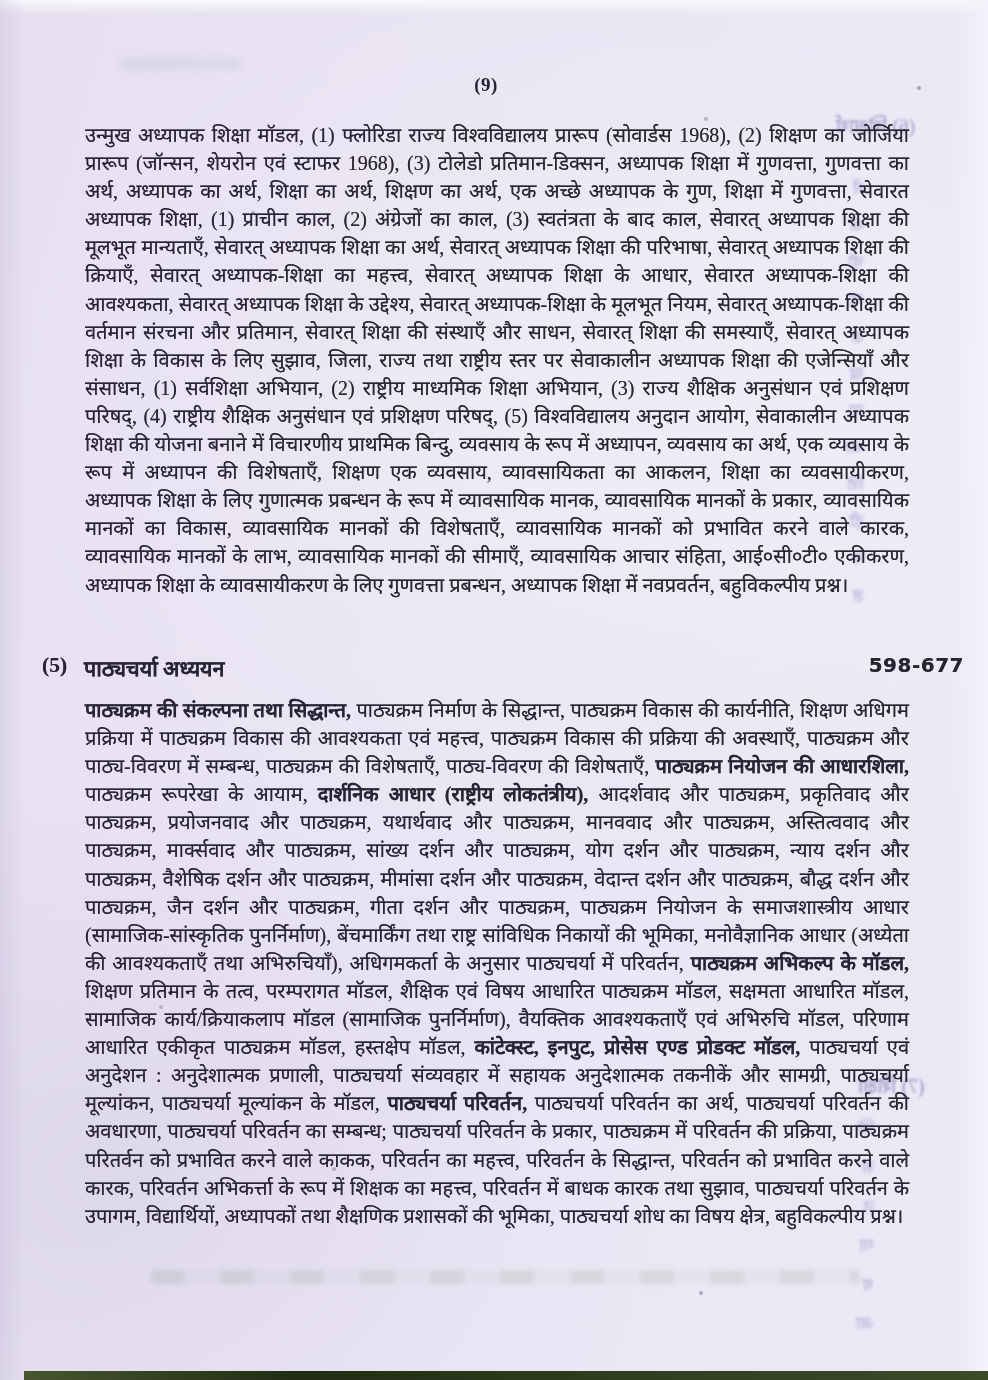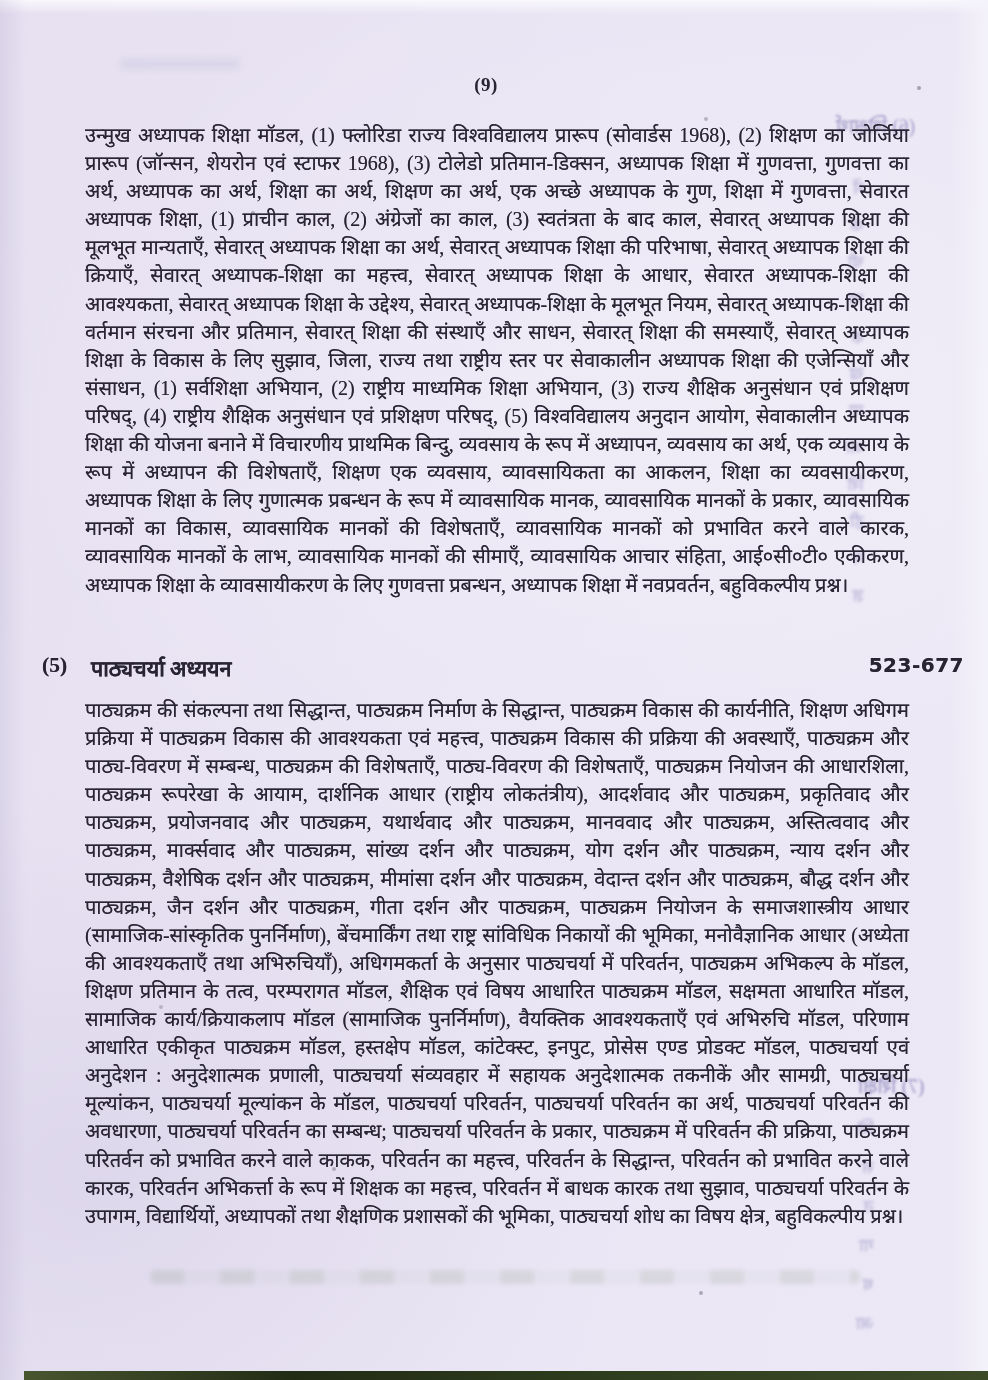--- a/index.html
+++ b/index.html
@@ -28,25 +28,25 @@
     918px 87px 0 1px rgba(60,50,70,.4), 333px 1168px 0 1px rgba(60,50,70,.3),
     700px 1292px 0 1px rgba(60,50,70,.35), 160px 1006px 0 1px rgba(60,50,70,.25),
     560px 905px 0 1px rgba(60,50,70,.22), 96px 250px 0 1px rgba(60,50,70,.2);}
   .pageno{position:absolute;top:74px;left:0;width:972px;text-align:center;
     font-size:19px;font-weight:700;letter-spacing:.5px;}
   .para{position:absolute;left:85px;width:824px;font-size:20px;line-height:28.1px;
     text-align:justify;text-justify:inter-word;
     text-shadow:0 0 .5px rgba(41,36,51,.65);}
   .para1{top:121px;}
   .para2{top:696px;}
-  .bold{font-weight:400;}
+  .bold{font-weight:700;}
   .entry-head{position:absolute;top:653px;left:42px;width:934px;height:34px;
     font-size:21.5px;font-weight:700;text-shadow:0 0 .5px rgba(41,36,51,.7);}
   .entry-index{position:absolute;left:0;top:0;}
-  .entry-title{position:absolute;left:49px;top:0;}
+  .entry-title{position:absolute;left:42px;top:0;}
   .entry-pages{position:absolute;right:12px;top:0;font-family:"DejaVu Sans","Liberation Sans",sans-serif;
     font-size:20px;letter-spacing:.5px;}
   
   .bleed{position:absolute;transform:scaleX(-1);color:rgba(108,100,168,.40);
     filter:blur(1.3px);font-weight:700;white-space:nowrap;}
   .bleed-top-right{top:112px;left:836px;font-size:20px;}
   .bleed-bottom-right{top:1072px;left:858px;font-size:20px;color:rgba(108,100,168,.45);}
   .mark-col{position:absolute;display:flex;flex-direction:column;}
   .mark-col-1{left:846px;top:178px;gap:15px;}
   .mark-col-2{left:856px;top:1118px;gap:17px;}
@@ -96,18 +96,18 @@
   <div class="bleed-strip"></div>
   <div class="bleed-strip2"></div>
 
   <div class="pageno">(9)</div>
 
   <div class="para para1"><span>उन्मुख अध्यापक शिक्षा मॉडल, (1) फ्लोरिडा राज्य विश्वविद्यालय प्रारूप (सोवार्डस 1968), (2) शिक्षण का जोर्जिया प्रारूप (जॉन्सन, शेयरोन एवं स्टाफर 1968), (3) टोलेडो प्रतिमान-डिक्सन, अध्यापक शिक्षा में गुणवत्ता, गुणवत्ता का अर्थ, अध्यापक का अर्थ, शिक्षा का अर्थ, शिक्षण का अर्थ, एक अच्छे अध्यापक के गुण, शिक्षा में गुणवत्ता, सेवारत अध्यापक शिक्षा, (1) प्राचीन काल, (2) अंग्रेजों का काल, (3) स्वतंत्रता के बाद काल, सेवारत् अध्यापक शिक्षा की मूलभूत मान्यताएँ, सेवारत् अध्यापक शिक्षा का अर्थ, सेवारत् अध्यापक शिक्षा की परिभाषा, सेवारत् अध्यापक शिक्षा की क्रियाएँ, सेवारत् अध्यापक-शिक्षा का महत्त्व, सेवारत् अध्यापक शिक्षा के आधार, सेवारत अध्यापक-शिक्षा की आवश्यकता, सेवारत् अध्यापक शिक्षा के उद्देश्य, सेवारत् अध्यापक-शिक्षा के मूलभूत नियम, सेवारत् अध्यापक-शिक्षा की वर्तमान संरचना और प्रतिमान, सेवारत् शिक्षा की संस्थाएँ और साधन, सेवारत् शिक्षा की समस्याएँ, सेवारत् अध्यापक शिक्षा के विकास के लिए सुझाव, जिला, राज्य तथा राष्ट्रीय स्तर पर सेवाकालीन अध्यापक शिक्षा की एजेन्सियाँ और संसाधन, (1) सर्वशिक्षा अभियान, (2) राष्ट्रीय माध्यमिक शिक्षा अभियान, (3) राज्य शैक्षिक अनुसंधान एवं प्रशिक्षण परिषद्, (4) राष्ट्रीय शैक्षिक अनुसंधान एवं प्रशिक्षण परिषद्, (5) विश्वविद्यालय अनुदान आयोग, सेवाकालीन अध्यापक शिक्षा की योजना बनाने में विचारणीय प्राथमिक बिन्दु, व्यवसाय के रूप में अध्यापन, व्यवसाय का अर्थ, एक व्यवसाय के रूप में अध्यापन की विशेषताएँ, शिक्षण एक व्यवसाय, व्यावसायिकता का आकलन, शिक्षा का व्यवसायीकरण, अध्यापक शिक्षा के लिए गुणात्मक प्रबन्धन के रूप में व्यावसायिक मानक, व्यावसायिक मानकों के प्रकार, व्यावसायिक मानकों का विकास, व्यावसायिक मानकों की विशेषताएँ, व्यावसायिक मानकों को प्रभावित करने वाले कारक, व्यावसायिक मानकों के लाभ, व्यावसायिक मानकों की सीमाएँ, व्यावसायिक आचार संहिता, आई०सी०टी० एकीकरण, अध्यापक शिक्षा के व्यावसायीकरण के लिए गुणवत्ता प्रबन्धन, अध्यापक शिक्षा में नवप्रवर्तन, बहुविकल्पीय प्रश्न।</span></div>
 
   <div class="entry-head">
     <span class="entry-index">(5)</span>
     <span class="entry-title">पाठ्यचर्या अध्ययन</span>
-    <span class="entry-pages">523-677</span>
+    <span class="entry-pages">598-677</span>
   </div>
 
   <div class="para para2"><span class="bold">पाठ्यक्रम की संकल्पना तथा सिद्धान्त,</span><span> पाठ्यक्रम निर्माण के सिद्धान्त, पाठ्यक्रम विकास की कार्यनीति, शिक्षण अधिगम प्रक्रिया में पाठ्यक्रम विकास की आवश्यकता एवं महत्त्व, पाठ्यक्रम विकास की प्रक्रिया की अवस्थाएँ, पाठ्यक्रम और पाठ्य-विवरण में सम्बन्ध, पाठ्यक्रम की विशेषताएँ, पाठ्य-विवरण की विशेषताएँ, </span><span class="bold">पाठ्यक्रम नियोजन की आधारशिला,</span><span> पाठ्यक्रम रूपरेखा के आयाम, </span><span class="bold">दार्शनिक आधार (राष्ट्रीय लोकतंत्रीय),</span><span> आदर्शवाद और पाठ्यक्रम, प्रकृतिवाद और पाठ्यक्रम, प्रयोजनवाद और पाठ्यक्रम, यथार्थवाद और पाठ्यक्रम, मानववाद और पाठ्यक्रम, अस्तित्ववाद और पाठ्यक्रम, मार्क्सवाद और पाठ्यक्रम, सांख्य दर्शन और पाठ्यक्रम, योग दर्शन और पाठ्यक्रम, न्याय दर्शन और पाठ्यक्रम, वैशेषिक दर्शन और पाठ्यक्रम, मीमांसा दर्शन और पाठ्यक्रम, वेदान्त दर्शन और पाठ्यक्रम, बौद्ध दर्शन और पाठ्यक्रम, जैन दर्शन और पाठ्यक्रम, गीता दर्शन और पाठ्यक्रम, पाठ्यक्रम नियोजन के समाजशास्त्रीय आधार (सामाजिक-सांस्कृतिक पुनर्निर्माण), बेंचमार्किंग तथा राष्ट्र सांविधिक निकायों की भूमिका, मनोवैज्ञानिक आधार (अध्येता की आवश्यकताएँ तथा अभिरुचियाँ), अधिगमकर्ता के अनुसार पाठ्यचर्या में परिवर्तन, </span><span class="bold">पाठ्यक्रम अभिकल्प के मॉडल,</span><span> शिक्षण प्रतिमान के तत्व, परम्परागत मॉडल, शैक्षिक एवं विषय आधारित पाठ्यक्रम मॉडल, सक्षमता आधारित मॉडल, सामाजिक कार्य/क्रियाकलाप मॉडल (सामाजिक पुनर्निर्माण), वैयक्तिक आवश्यकताएँ एवं अभिरुचि मॉडल, परिणाम आधारित एकीकृत पाठ्यक्रम मॉडल, हस्तक्षेप मॉडल, </span><span class="bold">कांटेक्स्ट, इनपुट, प्रोसेस एण्ड प्रोडक्ट मॉडल,</span><span> पाठ्यचर्या एवं अनुदेशन : अनुदेशात्मक प्रणाली, पाठ्यचर्या संव्यवहार में सहायक अनुदेशात्मक तकनीकें और सामग्री, पाठ्यचर्या मूल्यांकन, पाठ्यचर्या मूल्यांकन के मॉडल, </span><span class="bold">पाठ्यचर्या परिवर्तन,</span><span> पाठ्यचर्या परिवर्तन का अर्थ, पाठ्यचर्या परिवर्तन की अवधारणा, पाठ्यचर्या परिवर्तन का सम्बन्ध; पाठ्यचर्या परिवर्तन के प्रकार, पाठ्यक्रम में परिवर्तन की प्रक्रिया, पाठ्यक्रम परितर्वन को प्रभावित करने वाले काकक, परिवर्तन का महत्त्व, परिवर्तन के सिद्धान्त, परिवर्तन को प्रभावित करने वाले कारक, परिवर्तन अभिकर्त्ता के रूप में शिक्षक का महत्त्व, परिवर्तन में बाधक कारक तथा सुझाव, पाठ्यचर्या परिवर्तन के उपागम, विद्यार्थियों, अध्यापकों तथा शैक्षणिक प्रशासकों की भूमिका, पाठ्यचर्या शोध का विषय क्षेत्र, बहुविकल्पीय प्रश्न।</span></div>
 
 </div>
 
 </body></html>

